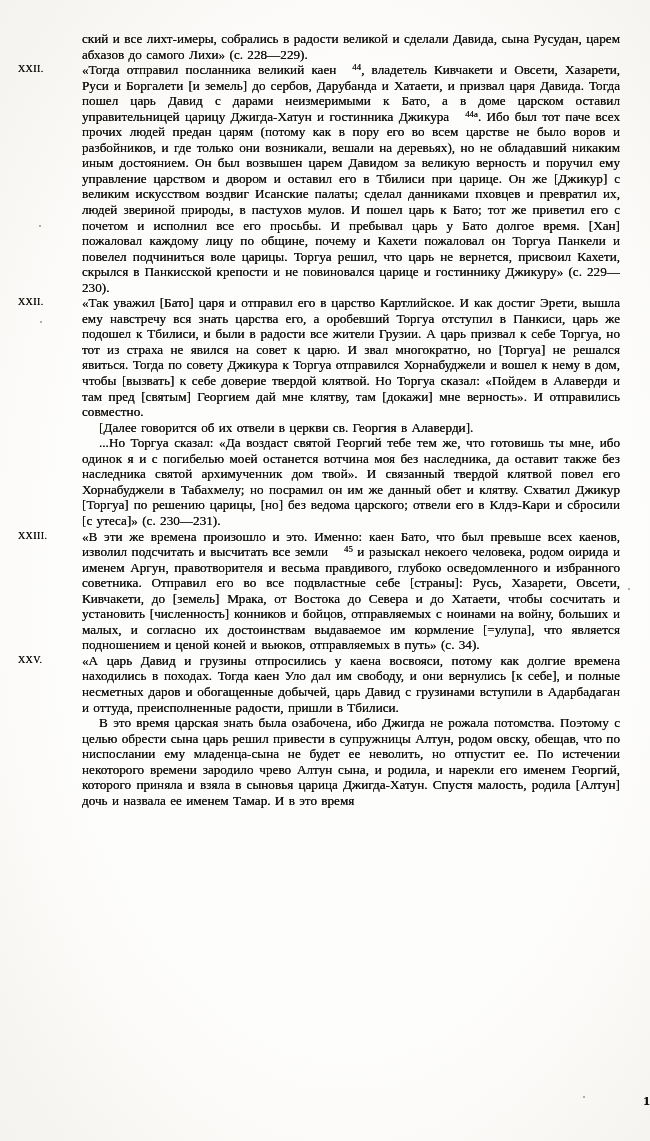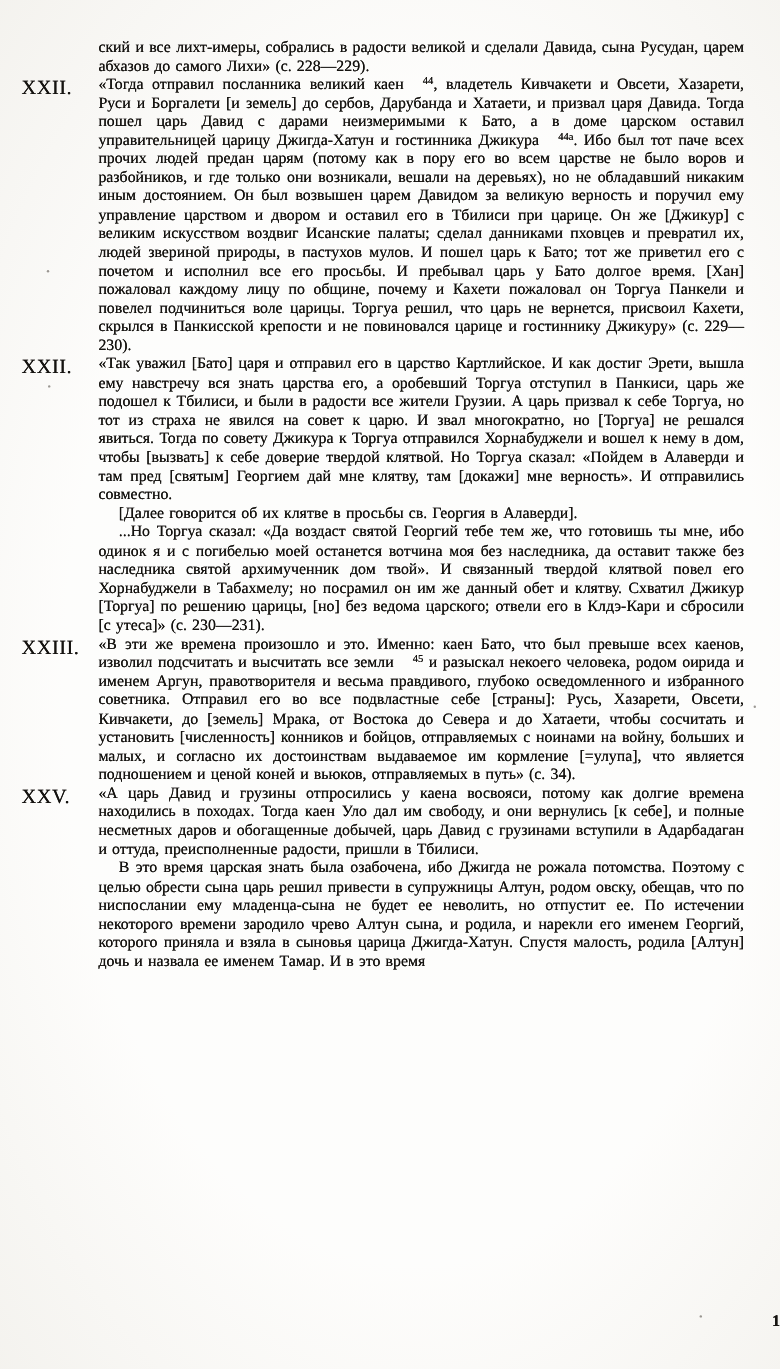--- a/index.html
+++ b/index.html
@@ -30,21 +30,21 @@
     width: 538px;
   }
   .section {
     position: relative;
   }
   .numeral {
     position: absolute;
     left: -64px;
     top: 1px;
     width: 60px;
-    font-size: 17px;
+    font-size: 10px;
     letter-spacing: 0.4px;
     text-shadow: 0 0 0.45px currentColor;
     white-space: nowrap;
   }
   p.para {
     margin: 0;
     text-align: justify;
     font-size: 13.2px;
     line-height: 15.55px;
     text-shadow: 0 0 0.45px currentColor; 
@@ -91,21 +91,21 @@
       <div class="section">
         <p class="para">ский и все лихт-имеры, собрались в радости великой и сделали Давида, сына Русудан, царем абхазов до самого Лихи» (с. 228—229).</p>
       </div>
       <div class="section">
         <span class="numeral">XXII.</span>
         <p class="para">«Тогда отправил посланника великий каен<sup>44</sup>, владетель Кивчакети и Овсети, Хазарети, Руси и Боргалети [и земель] до сербов, Дарубанда и Хатаети, и призвал царя Давида. Тогда пошел царь Давид с дарами неизмеримыми к Бато, а в доме царском оставил управительницей царицу Джигда-Хатун и гостинника Джикура<sup>44а</sup>. Ибо был тот паче всех прочих людей предан царям (потому как в пору его во всем царстве не было воров и разбойников, и где только они возникали, вешали на деревьях), но не обладавший никаким иным достоянием. Он был возвышен царем Давидом за великую верность и поручил ему управление царством и двором и оставил его в Тбилиси при царице. Он же [Джикур] с великим искусством воздвиг Исанские палаты; сделал данниками пховцев и превратил их, людей звериной природы, в пастухов мулов. И пошел царь к Бато; тот же приветил его с почетом и исполнил все его просьбы. И пребывал царь у Бато долгое время. [Хан] пожаловал каждому лицу по общине, почему и Кахети пожаловал он Торгуа Панкели и повелел подчиниться воле царицы. Торгуа решил, что царь не вернется, присвоил Кахети, скрылся в Панкисской крепости и не повиновался царице и гостиннику Джикуру» (с. 229—230).</p>
       </div>
       <div class="section">
         <span class="numeral">XXII.</span>
         <p class="para">«Так уважил [Бато] царя и отправил его в царство Картлийское. И как достиг Эрети, вышла ему навстречу вся знать царства его, а оробевший Торгуа отступил в Панкиси, царь же подошел к Тбилиси, и были в радости все жители Грузии. А царь призвал к себе Торгуа, но тот из страха не явился на совет к царю. И звал многократно, но [Торгуа] не решался явиться. Тогда по совету Джикура к Торгуа отправился Хорнабуджели и вошел к нему в дом, чтобы [вызвать] к себе доверие твердой клятвой. Но Торгуа сказал: «Пойдем в Алаверди и там пред [святым] Георгием дай мне клятву, там [докажи] мне верность». И отправились совместно.</p>
-        <p class="para indent">[Далее говорится об их клятве в просьбы св. Георгия в Алаверди].</p>
+        <p class="para indent">[Далее говорится об их отвели в церкви св. Георгия в Алаверди].</p>
         <p class="para indent">...Но Торгуа сказал: «Да воздаст святой Георгий тебе тем же, что готовишь ты мне, ибо одинок я и с погибелью моей останется вотчина моя без наследника, да оставит также без наследника святой архимученник дом твой». И связанный твердой клятвой повел его Хорнабуджели в Табахмелу; но посрамил он им же данный обет и клятву. Схватил Джикур [Торгуа] по решению царицы, [но] без ведома царского; отвели его в Клдэ-Кари и сбросили [с утеса]» (с. 230—231).</p>
       </div>
       <div class="section">
         <span class="numeral">XXIII.</span>
         <p class="para">«В эти же времена произошло и это. Именно: каен Бато, что был превыше всех каенов, изволил подсчитать и высчитать все земли<sup>45</sup> и разыскал некоего человека, родом оирида и именем Аргун, правотворителя и весьма правдивого, глубоко осведомленного и избранного советника. Отправил его во все подвластные себе [страны]: Русь, Хазарети, Овсети, Кивчакети, до [земель] Мрака, от Востока до Севера и до Хатаети, чтобы сосчитать и установить [численность] конников и бойцов, отправляемых с ноинами на войну, больших и малых, и согласно их достоинствам выдаваемое им кормление [=улупа], что является подношением и ценой коней и вьюков, отправляемых в путь» (с. 34).</p>
       </div>
       <div class="section">
         <span class="numeral">XXV.</span>
         <p class="para">«А царь Давид и грузины отпросились у каена восвояси, потому как долгие времена находились в походах. Тогда каен Уло дал им свободу, и они вернулись [к себе], и полные несметных даров и обогащенные добычей, царь Давид с грузинами вступили в Адарбадаган и оттуда, преисполненные радости, пришли в Тбилиси.</p>
         <p class="para indent">В это время царская знать была озабочена, ибо Джигда не рожала потомства. Поэтому с целью обрести сына царь решил привести в супружницы Алтун, родом овску, обещав, что по ниспослании ему младенца-сына не будет ее неволить, но отпустит ее. По истечении некоторого времени зародило чрево Алтун сына, и родила, и нарекли его именем Георгий, которого приняла и взяла в сыновья царица Джигда-Хатун. Спустя малость, родила [Алтун] дочь и назвала ее именем Тамар. И в это время</p>

